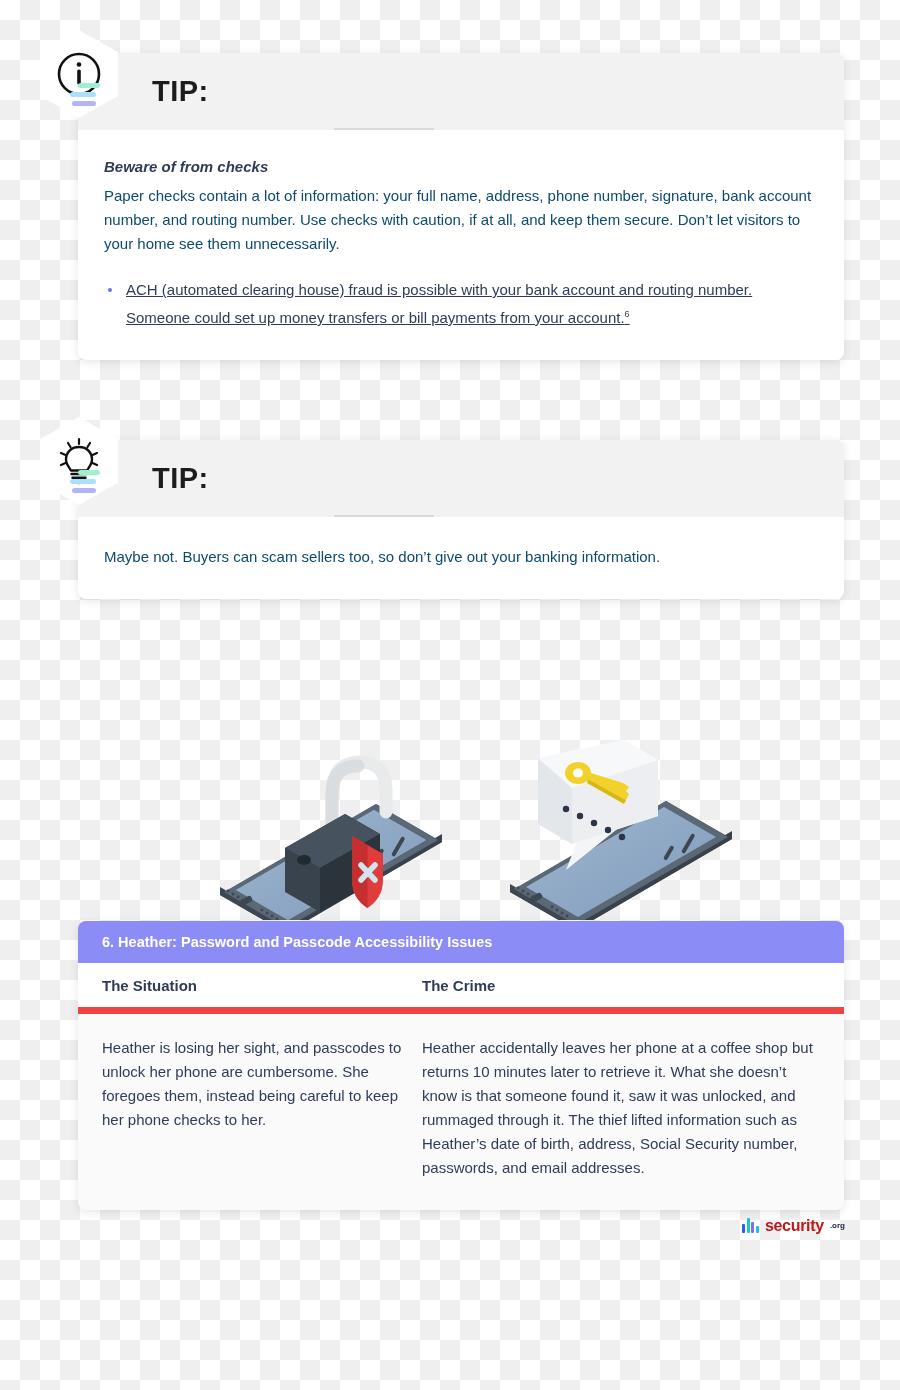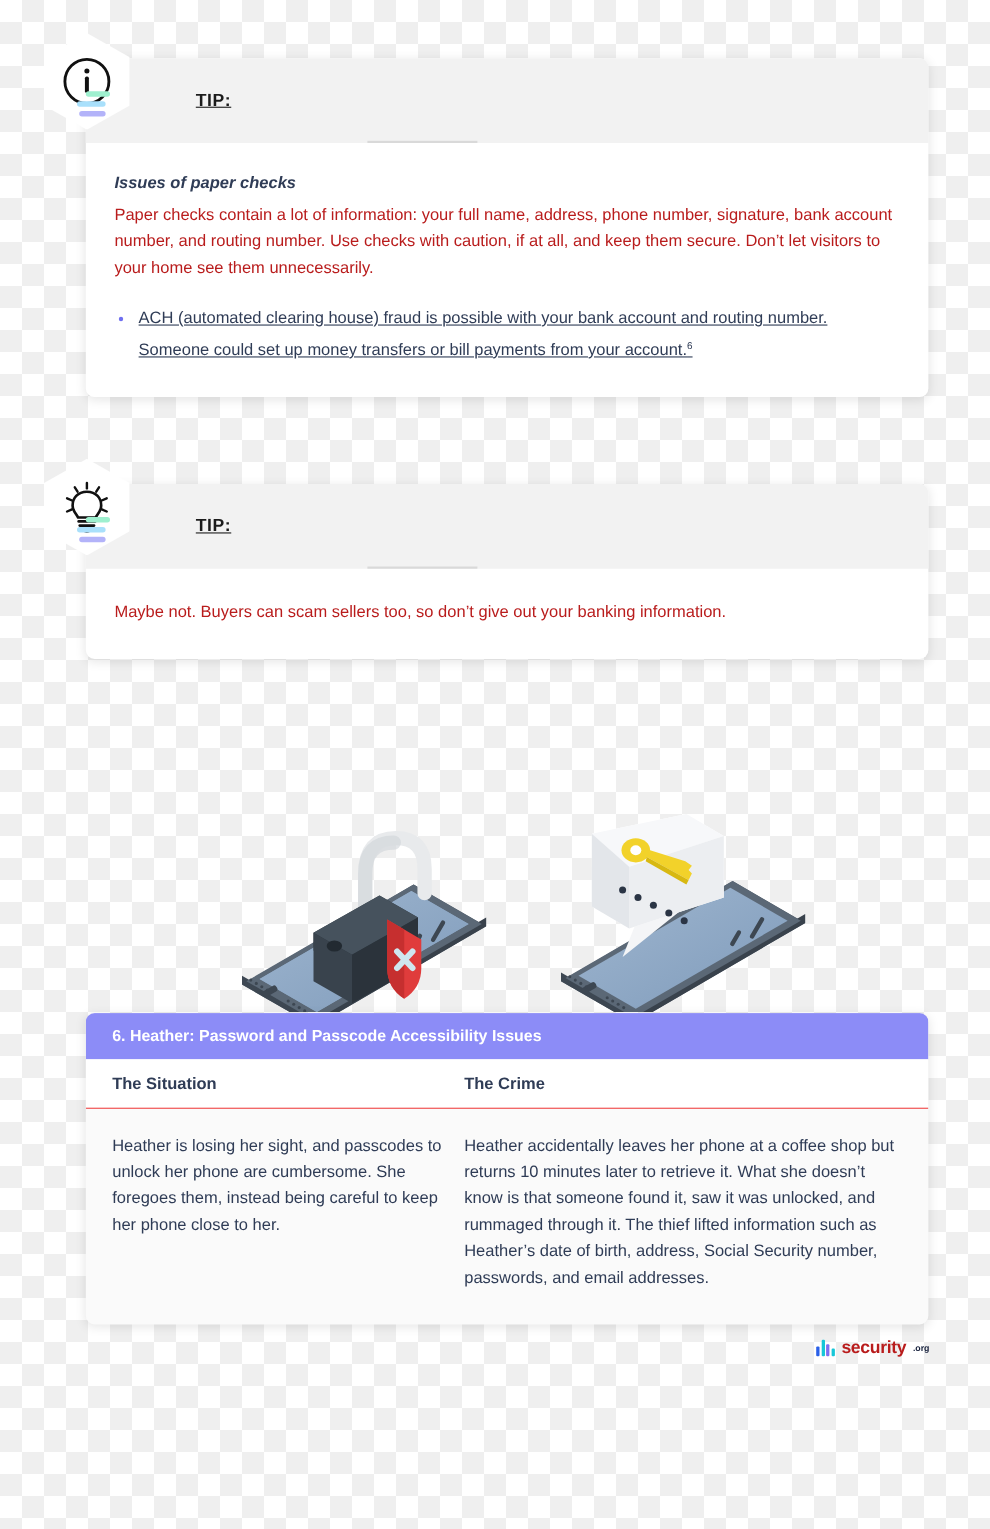--- a/index.html
+++ b/index.html
@@ -44,26 +44,25 @@
   .tip-header-divider {
     position: absolute;
     left: 256px;
     bottom: 0;
     width: 100px;
     height: 2px;
     background: #d9d9d9;
   }
 
   .tip-title {
-    font-size: 16px;
+    font-size: 29px;
     font-weight: bold;
     color: #1c1c1c;
     letter-spacing: 0.5px;
-    margin-left: 100px;
-    text-decoration: underline;
+    margin-left: 74px;
   }
 
   
   .hex-badge {
     position: absolute;
     left: -38px;
     top: -23px;
     width: 78px;
     height: 88px;
     z-index: 5;
@@ -106,21 +105,21 @@
     font-size: 15px;
     font-style: italic;
     font-weight: bold;
     color: #2f3c56;
     margin-bottom: 9px;
   }
 
   .tip-para {
     font-size: 15px;
     line-height: 24px;
-    color: #b91c1c;
+    color: #0c4a6e;
   }
   .tip-para + .tip-para { margin-top: 22px; text-align: center; }
 
   .tip-bullets { list-style: none; margin-top: 22px; }
   .tip-bullets li {
     position: relative;
     padding-left: 22px;
     font-size: 15px;
     line-height: 24px;
     color: #2f3c56;
@@ -166,21 +165,21 @@
     color: #ffffff;
     font-size: 14.5px;
     font-weight: bold;
     padding: 13px 24px;
   }
 
   .story-colheads {
     display: flex;
     background: #ffffff;
     padding: 14px 24px 13px 24px;
-    border-bottom: 1px solid #ef4444;
+    border-bottom: 7px solid #ef4444;
   }
   .story-colheads .col-head {
     font-size: 15px;
     font-weight: bold;
     color: #2f3c56;
   }
 
   .story-rows { display: flex; padding: 22px 24px 30px 24px; }
   .story-cell {
     font-size: 15px;
@@ -238,21 +237,21 @@
     <div class="speed-bars">
       <span class="sbar b1"></span>
       <span class="sbar b2"></span>
       <span class="sbar b3"></span>
     </div>
     <div class="tip-title">TIP:</div>
     <div class="tip-header-divider"></div>
   </div>
 
   <div class="tip-body">
-    <div class="tip-subhead">Issues of paper checks</div>
+    <div class="tip-subhead">Beware of from checks</div>
     <p class="tip-para">Paper checks contain a lot of information: your full name, address, phone number, signature, bank account number, and routing number. Use checks with caution, if at all, and keep them secure. Don’t let visitors to your home see them unnecessarily.</p>
     <ul class="tip-bullets">
       <li><span>ACH (automated clearing house) fraud is possible with your bank account and routing number. Someone could set up money transfers or bill payments from your account.</span><sup>6</sup></li>
     </ul>
   </div>
 </div>
 
 <div class="tip-card" style="top:440px;">
 
   <div class="tip-header">
@@ -399,21 +398,21 @@
 
 <div class="story-card">
   <div class="story-banner">6. Heather: Password and Passcode Accessibility Issues</div>
 
   <div class="story-colheads">
     <div class="col-head col-a">The Situation</div>
     <div class="col-head col-b">The Crime</div>
   </div>
 
   <div class="story-rows">
-    <div class="story-cell col-a">Heather is losing her sight, and passcodes to unlock her phone are cumbersome. She foregoes them, instead being careful to keep her phone close to her.</div>
+    <div class="story-cell col-a">Heather is losing her sight, and passcodes to unlock her phone are cumbersome. She foregoes them, instead being careful to keep her phone checks to her.</div>
     <div class="story-cell col-b">Heather accidentally leaves her phone at a coffee shop but returns 10 minutes later to retrieve it. What she doesn’t know is that someone found it, saw it was unlocked, and rummaged through it. The thief lifted information such as Heather’s date of birth, address, Social Security number, passwords, and email addresses.</div>
   </div>
 </div>
 
 <div class="footer-logo">
   <div class="logo-mark">
     <span class="lm1"></span>
     <span class="lm2"></span>
     <span class="lm3"></span>
     <span class="lm4"></span>

